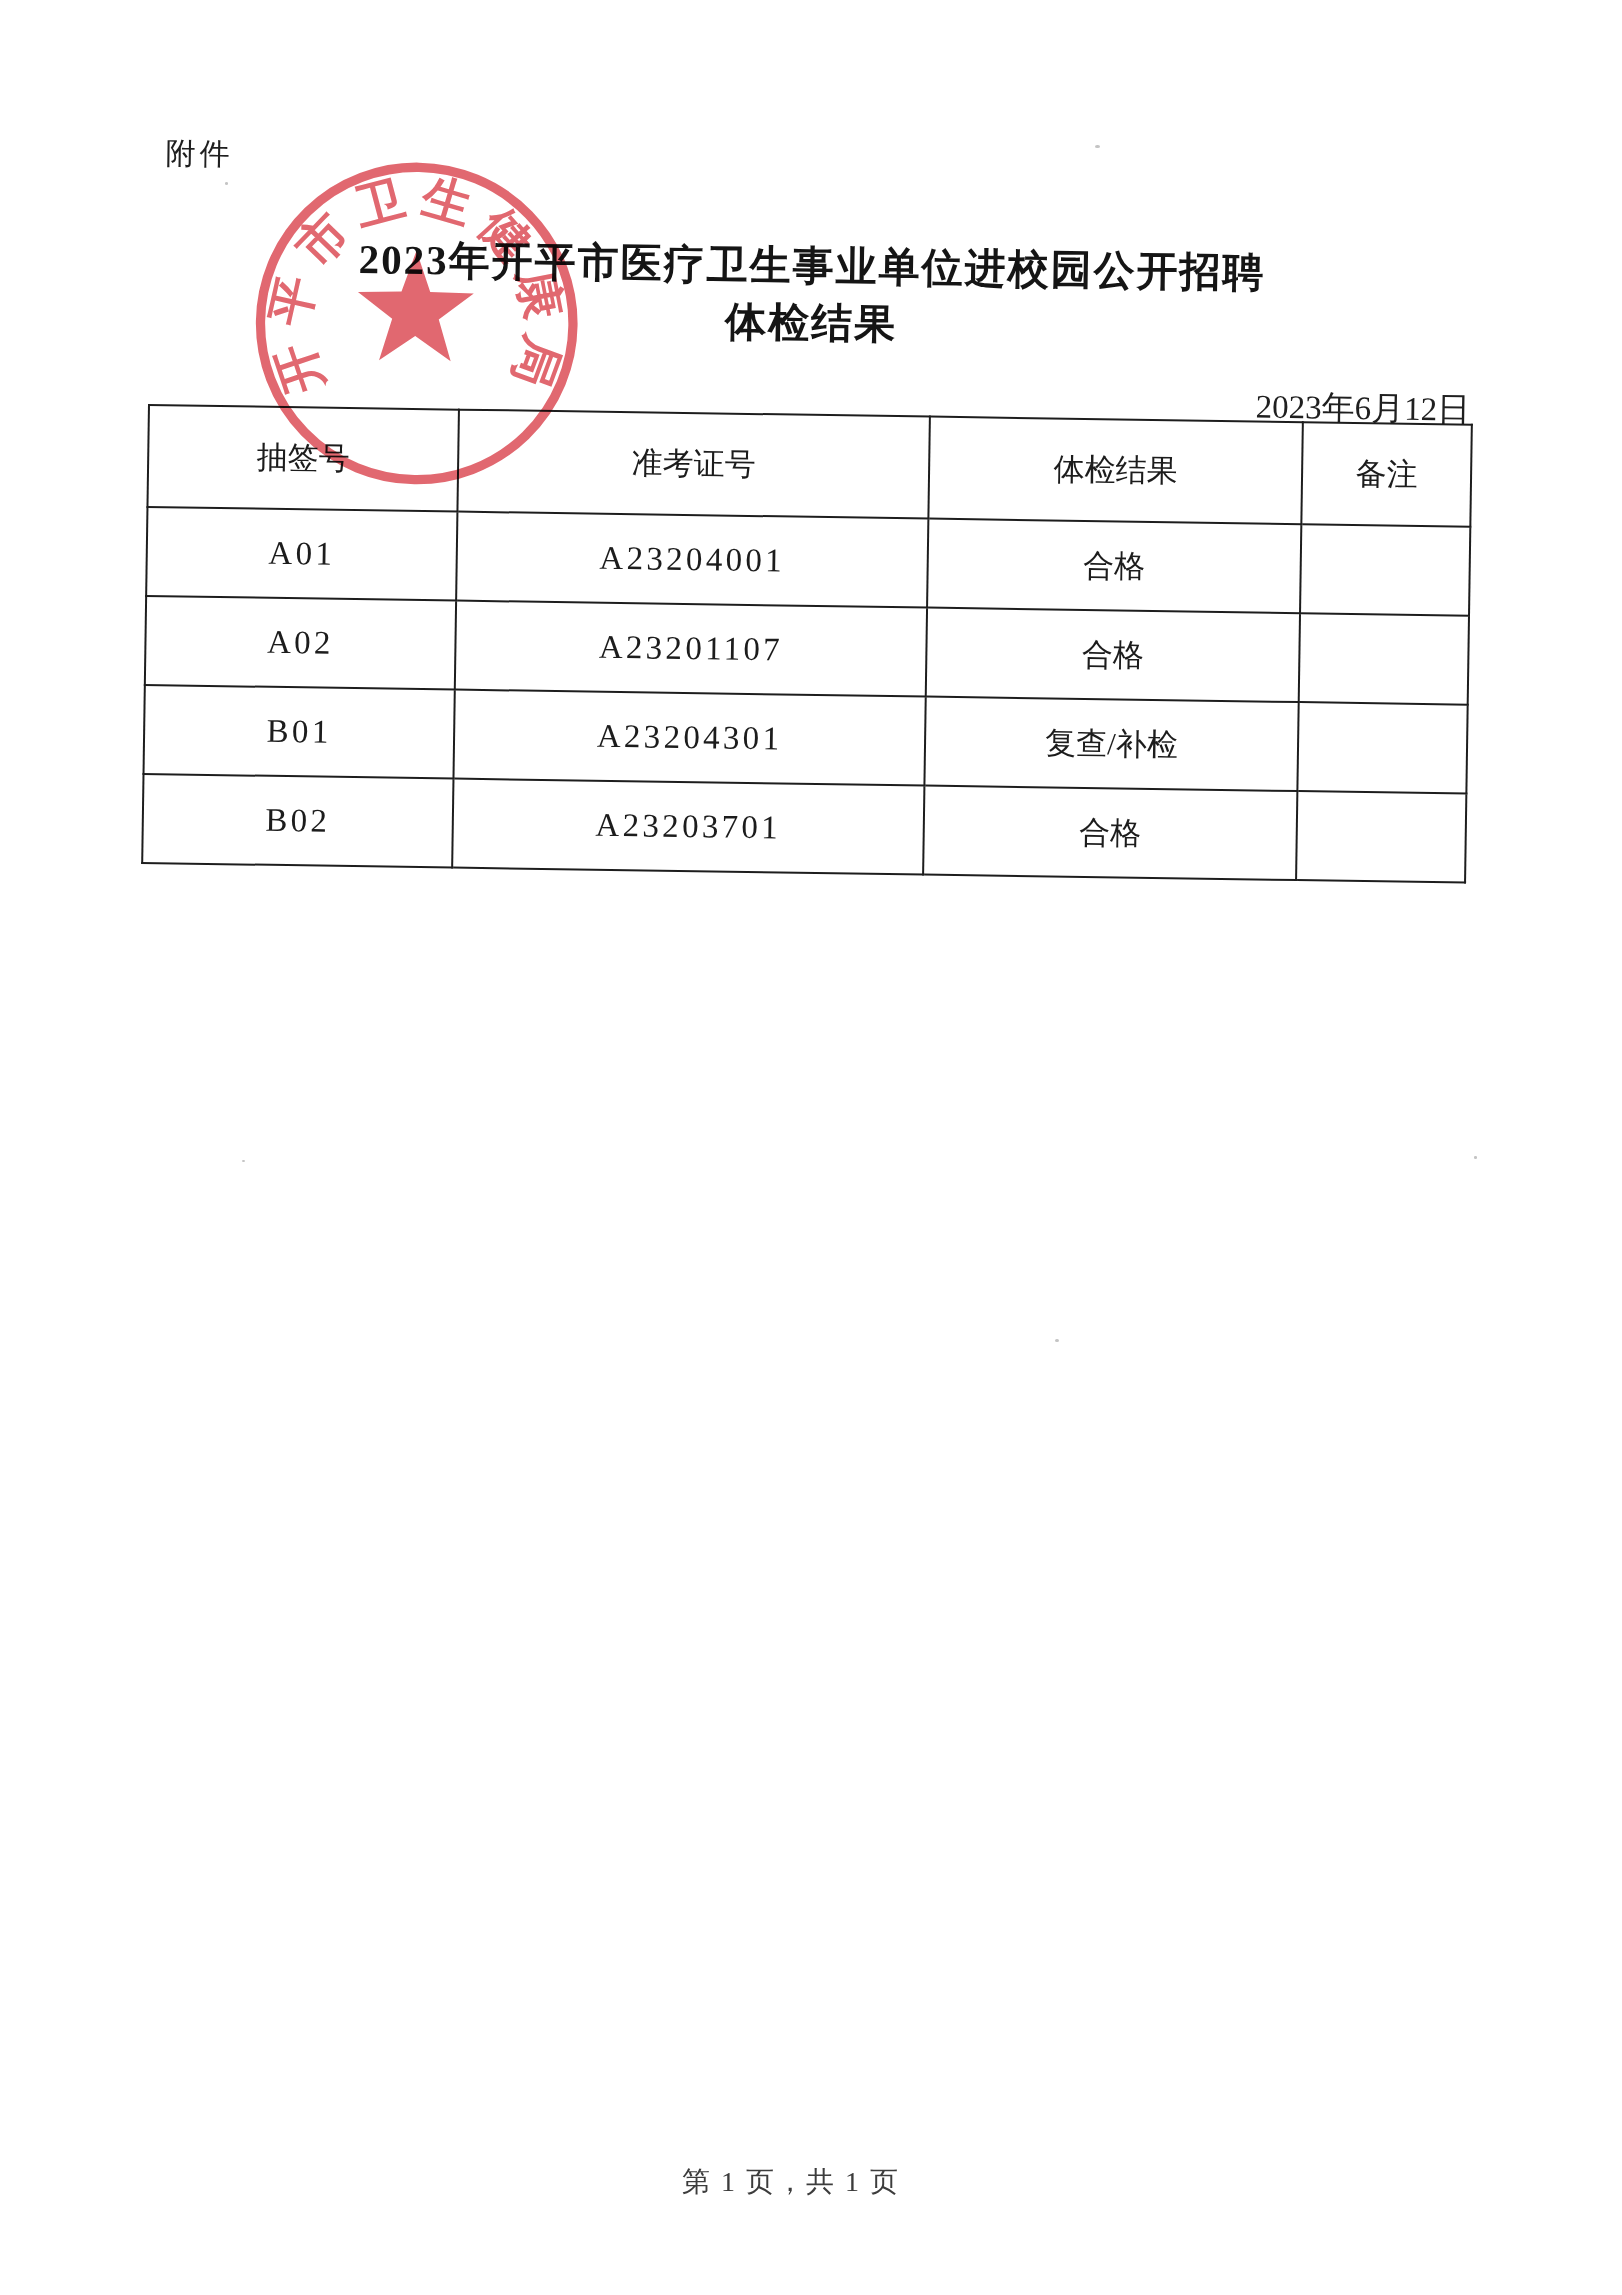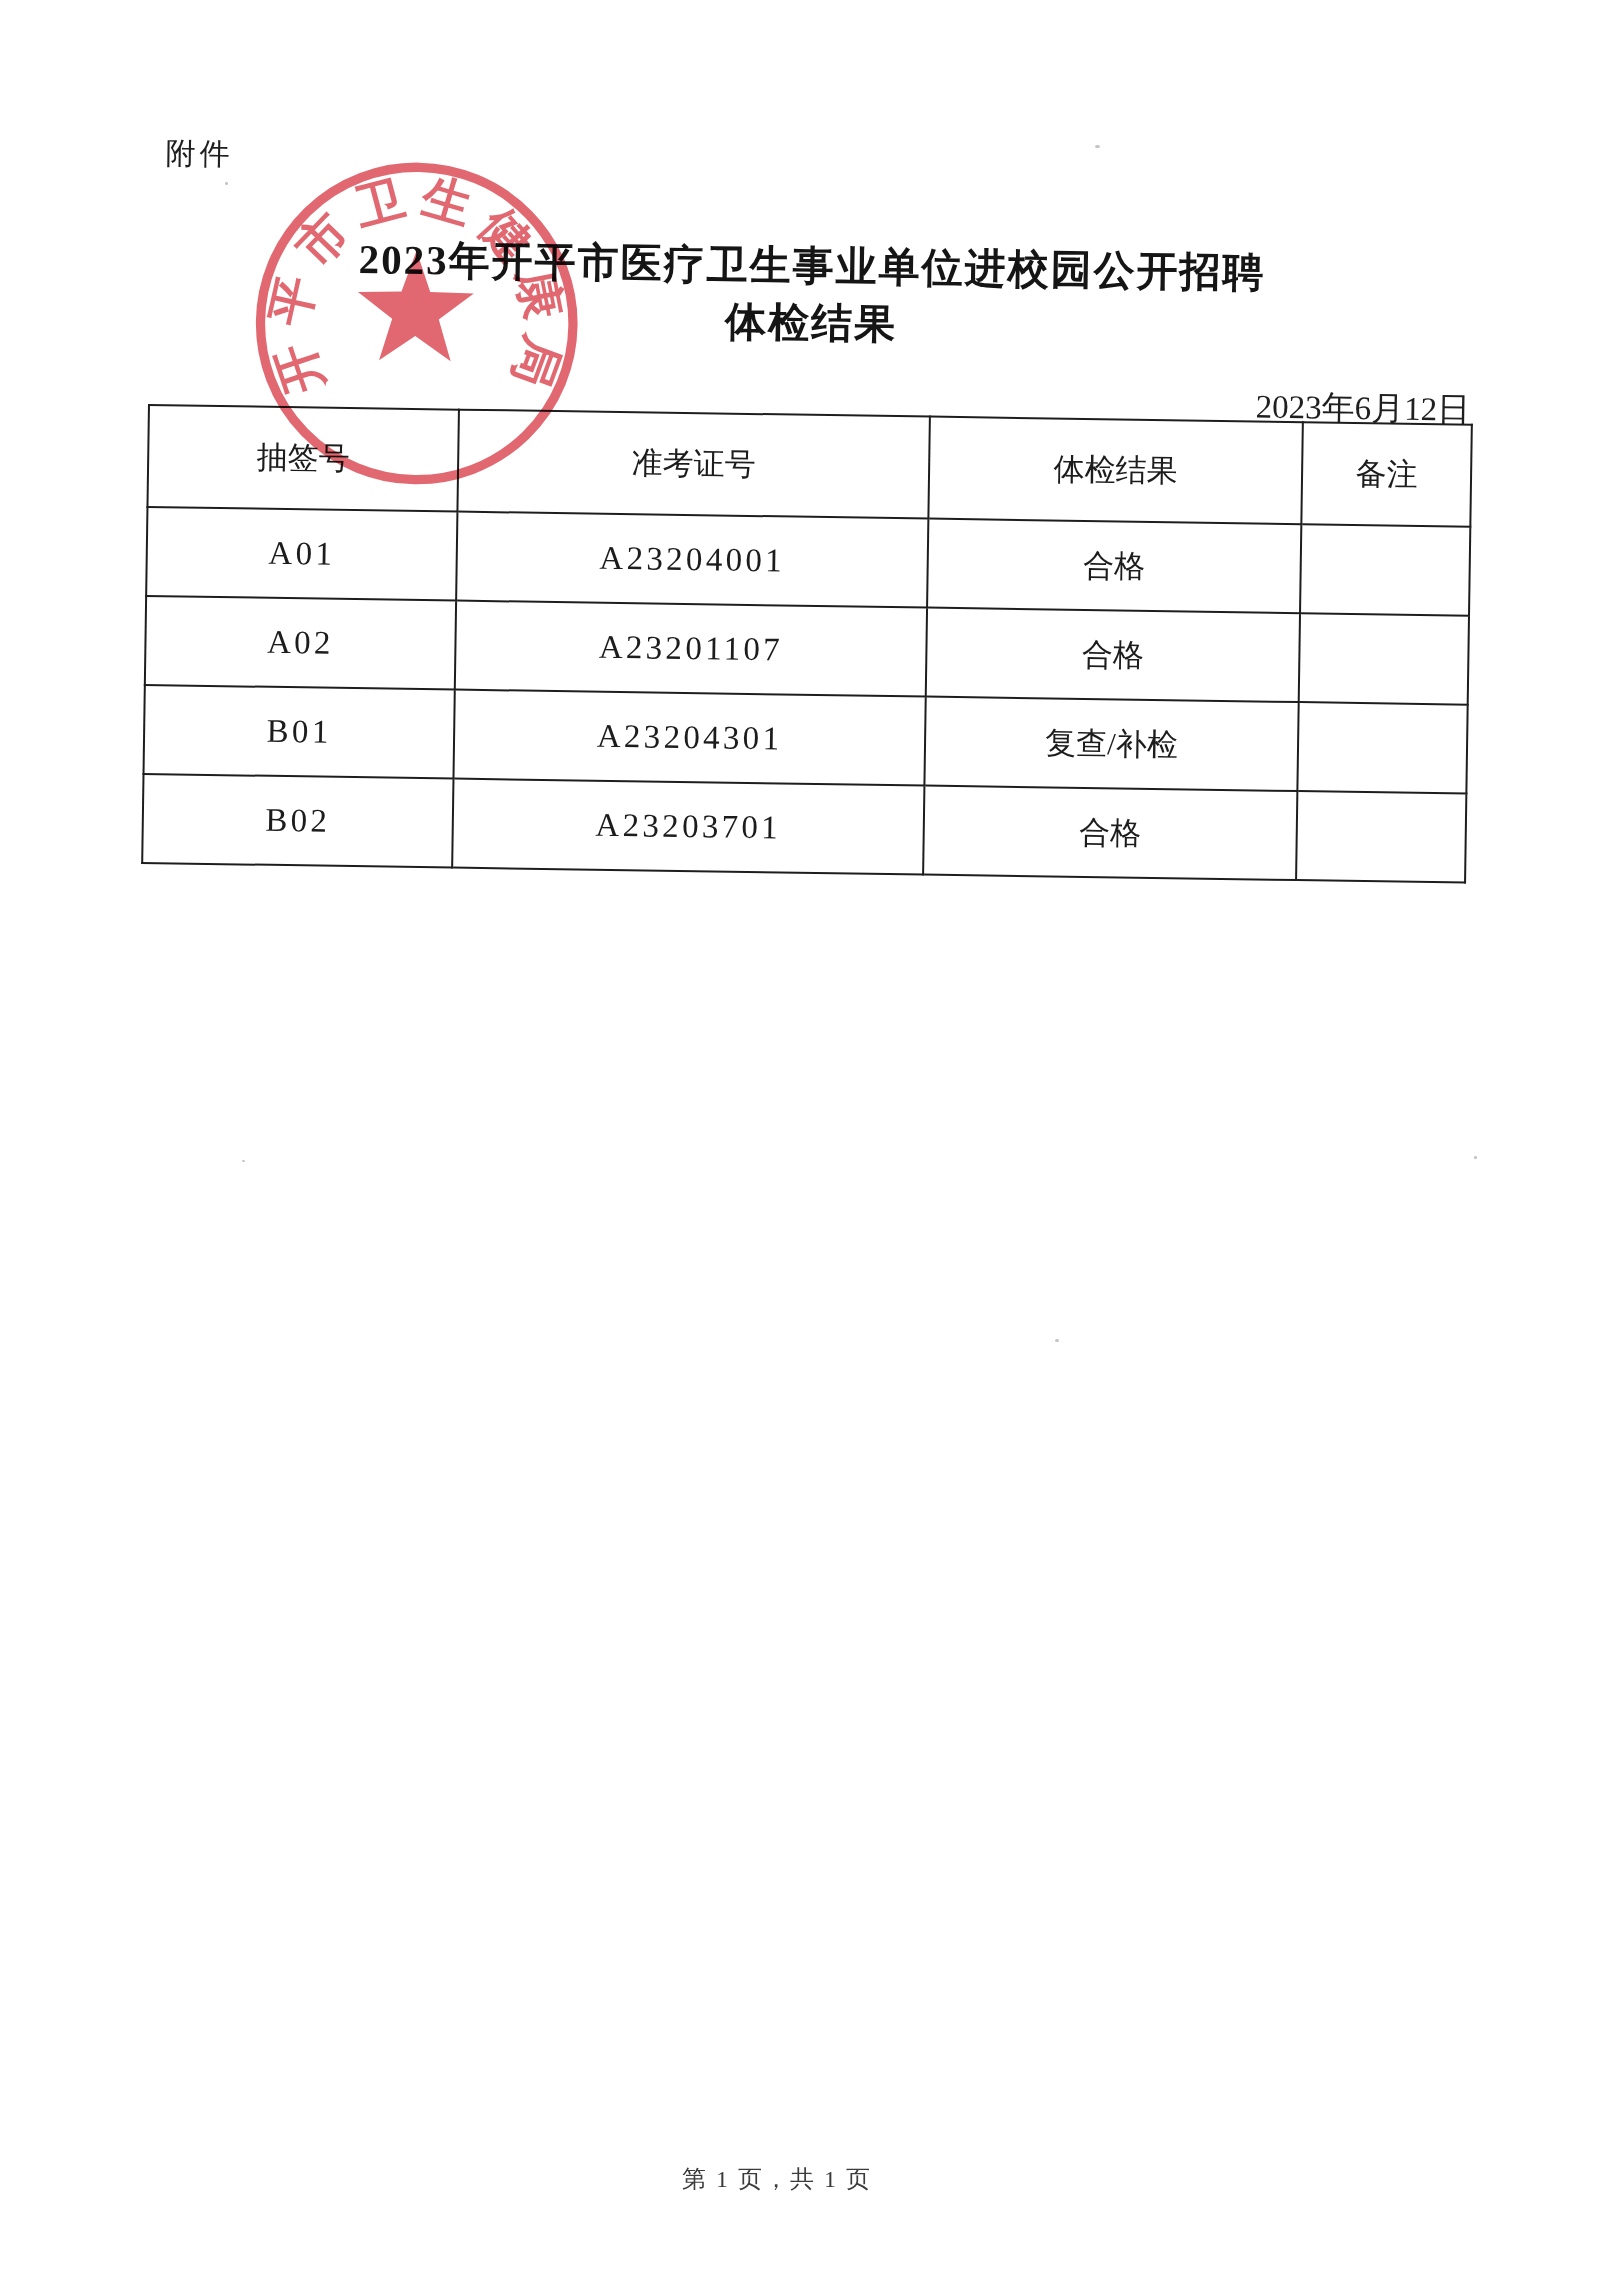--- a/index.html
+++ b/index.html
@@ -91,21 +91,21 @@
   .seal-ring-text {
     font-family: "Liberation Serif", "DejaVu Serif", serif;
     font-size: 74px;
     font-weight: bold;
     letter-spacing: 16px;
   }
   .footer {
     position: absolute;
     left: 682px;
     top: 2163px;
-    font-size: 24px;
+    font-size: 28px;
     color: #3c3c3c;
     letter-spacing: 2px;
     white-space: pre;
   }
   .speck {
     position: absolute;
     background: #8a8a8a;
     border-radius: 50%;
     opacity: 0.5;
   }

